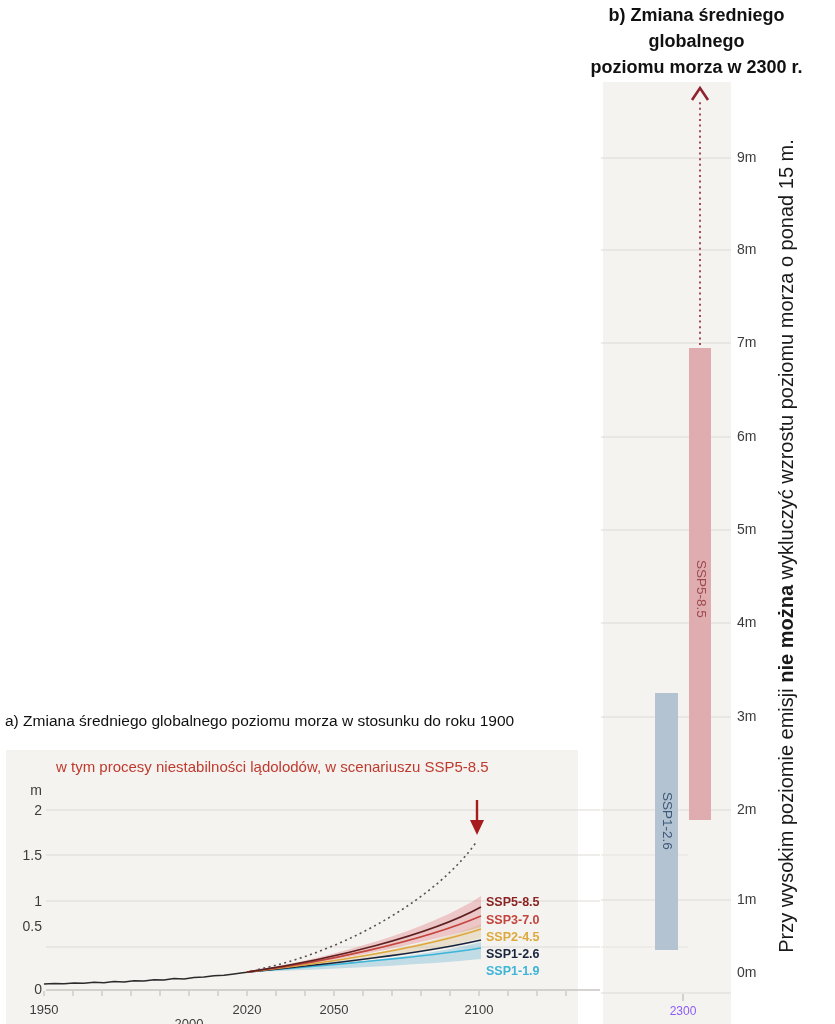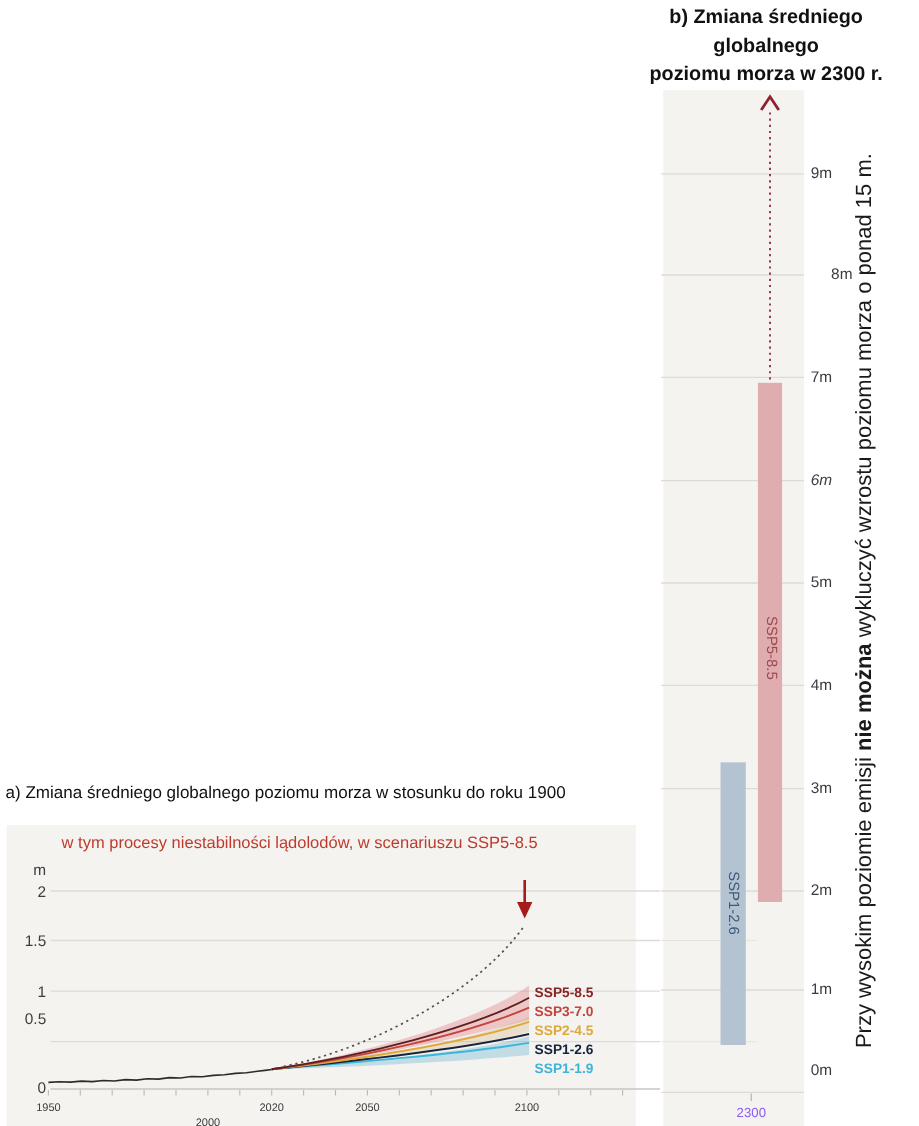--- a/index.html
+++ b/index.html
@@ -10,21 +10,21 @@
   .abs{position:absolute;}
   .panel-bg{background:#f5f3f0;}
   
   .pb-title{left:558px;top:2px;width:277px;text-align:center;
     font-size:18px;font-weight:bold;line-height:26px;color:#111;}
   
   .pa-title{left:5px;top:712px;width:590px;font-size:15.5px;font-weight:normal;color:#111;}
   .pa-ann{left:56px;top:756px;width:480px;font-size:15px;line-height:21px;color:#bf3a2e;}
   .pa-ann .it{font-style:italic;}
   .ylab{width:34px;text-align:right;font-size:14px;color:#3c3c3c;}
-  .xlab{width:50px;text-align:center;font-size:10px;color:#3c3c3c;}
+  .xlab{width:50px;text-align:center;font-size:13px;color:#3c3c3c;}
   .serlab{left:486px;width:70px;font-size:12.5px;font-weight:bold;}
   .c-ssp585{color:#8a2424;}
   .c-ssp370{color:#c4443e;}
   .c-ssp245{color:#dda93d;}
   .c-ssp126{color:#16243d;}
   .c-ssp119{color:#3db5d8;}
   
   .mlab{left:737px;width:38px;font-size:14px;color:#3c3c3c;}
   .pb-xlab{left:653px;top:1004px;width:60px;text-align:center;font-size:12px;color:#8b5cf6;}
   .barlab{width:80px;height:18px;text-align:center;font-size:13.5px;transform:rotate(90deg);}
@@ -142,23 +142,23 @@
     <line x1="601" y1="947" x2="688" y2="947"></line>
   </g>
   <line x1="683" y1="994" x2="683" y2="1001" stroke="#bcb9b4" stroke-width="1.2"></line>
   <rect x="655" y="693" width="23" height="257" fill="#b4c3d2"></rect>
   <rect x="689" y="348" width="22" height="472" fill="#dfadb0"></rect>
   <line x1="700" y1="345" x2="700" y2="102" stroke="#8f2430" stroke-width="1.6" stroke-dasharray="2 3.6"></line>
   <polyline points="692,100 700,88 708,100" fill="none" stroke="#8f2430" stroke-width="2.6"></polyline>
 </svg>
 
 <div class="abs mlab" style="top:149px;">9m</div>
-<div class="abs mlab" style="top:241px;text-align:right;">8m</div>
+<div class="abs mlab" style="top:241px;">8m</div>
 <div class="abs mlab" style="top:334px;">7m</div>
-<div class="abs mlab" style="top:428px;font-style:italic;">6m</div>
+<div class="abs mlab" style="top:428px;">6m</div>
 <div class="abs mlab" style="top:521px;">5m</div>
 <div class="abs mlab" style="top:614px;">4m</div>
 <div class="abs mlab" style="top:708px;">3m</div>
 <div class="abs mlab" style="top:801px;">2m</div>
 <div class="abs mlab" style="top:891px;">1m</div>
 <div class="abs mlab" style="top:964px;">0m</div>
 
 <div class="abs pb-xlab">2300</div>
 
 <div class="abs barlab pink" style="left:660px;top:580px;">SSP5-8.5</div>

